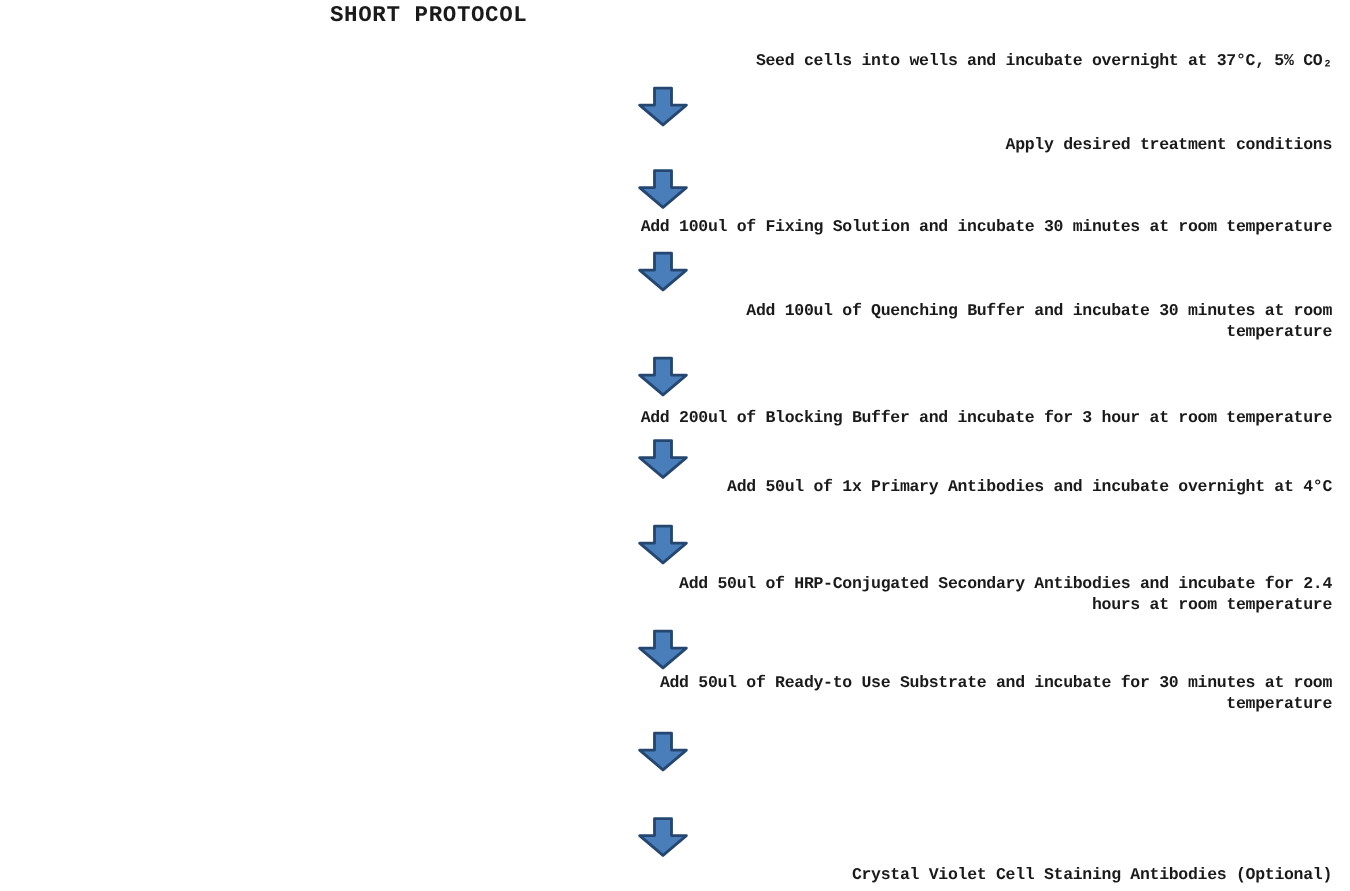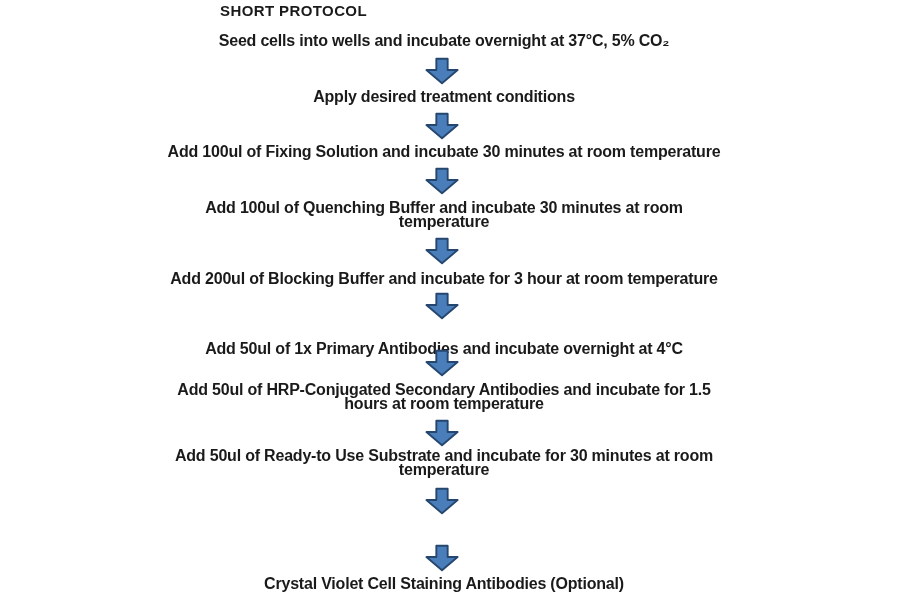--- a/index.html
+++ b/index.html
@@ -12,37 +12,38 @@
   body {
     font-family: "Liberation Sans", "DejaVu Sans", sans-serif;
     background: var(--background);
   }
   .canvas {
     position: relative;
     width: 900px;
     height: 594px;
     background: var(--background);
     overflow: hidden;
+    font-family: Liberation Mono, monospace;
   }
   .title {
     position: absolute;
     left: 220px;
     top: 2px;
     font-size: 15px;
     font-weight: bold;
     letter-spacing: 0.4px;
     color: var(--text);
     white-space: nowrap;
   }
   .step {
     position: absolute;
     left: 0;
     width: 888px;
-    text-align: center;
-    font-size: 16px;
+    text-align: right;
+    font-size: 11px;
     font-weight: bold;
     letter-spacing: -0.2px;
     line-height: 14px;
     color: var(--text);
     white-space: pre-line;
   }
   .arrow {
     position: absolute;
     left: 425px;
     width: 34px;
@@ -92,28 +93,28 @@
       </svg>
     </div>
 
   <div class="step" style="top:272px">Add 200ul of Blocking Buffer and incubate for 3 hour at room temperature</div>
   <div class="arrow" style="top:292px">
       <svg viewBox="0 0 36 28" aria-hidden="true">
         <path d="M12 1 H24 V13 H34.5 L18 27 L1.5 13 H12 Z"></path>
       </svg>
     </div>
 
-  <div class="step" style="top:342px">Add 50ul of 1x Primary Antibodies and incubate overnight at 4°C</div>
+  <div class="step" style="top:318px">Add 50ul of 1x Primary Antibodies and incubate overnight at 4°C</div>
   <div class="arrow" style="top:349px">
       <svg viewBox="0 0 36 28" aria-hidden="true">
         <path d="M12 1 H24 V13 H34.5 L18 27 L1.5 13 H12 Z"></path>
       </svg>
     </div>
 
-  <div class="step" style="top:383px">Add 50ul of HRP-Conjugated Secondary Antibodies and incubate for 1.5
+  <div class="step" style="top:383px">Add 50ul of HRP-Conjugated Secondary Antibodies and incubate for 2.4
 hours at room temperature</div>
   <div class="arrow" style="top:419px">
       <svg viewBox="0 0 36 28" aria-hidden="true">
         <path d="M12 1 H24 V13 H34.5 L18 27 L1.5 13 H12 Z"></path>
       </svg>
     </div>
 
   <div class="step" style="top:449px">Add 50ul of Ready-to Use Substrate and incubate for 30 minutes at room
 temperature</div>
   <div class="arrow" style="top:487px">

